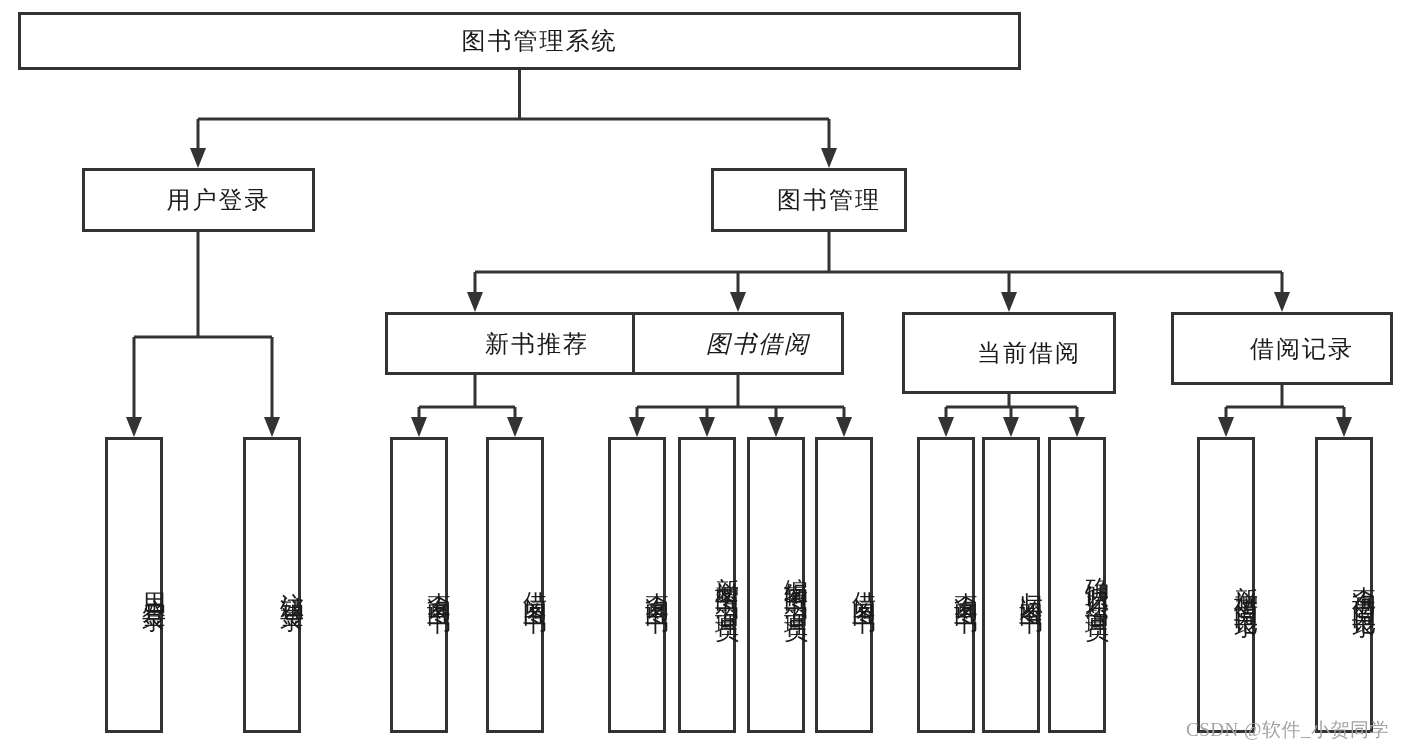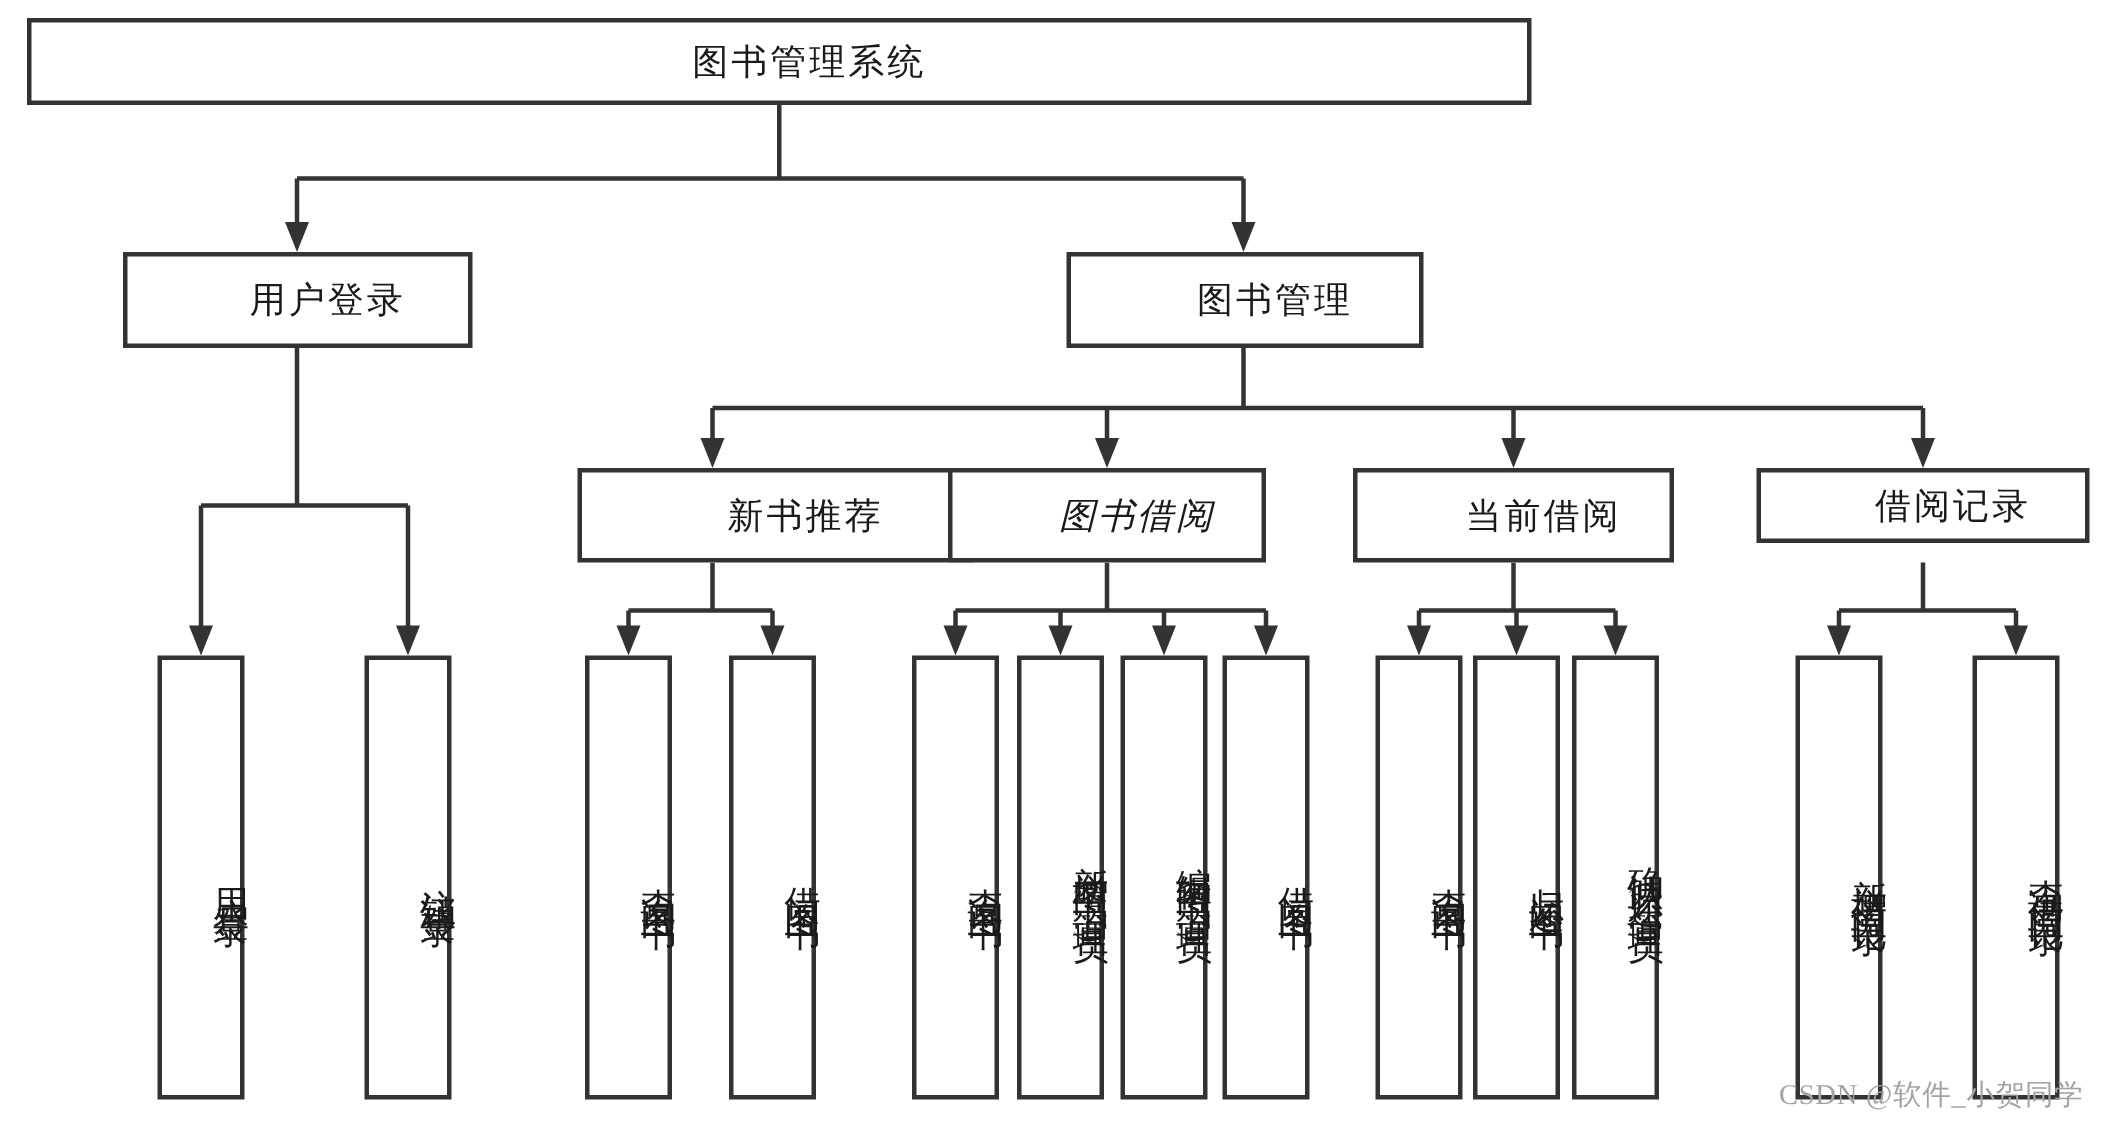--- a/index.html
+++ b/index.html
@@ -104,26 +104,26 @@
       <polygon points="1003,417 1019,417 1011,437"></polygon>
       <polygon points="1069,417 1085,417 1077,437"></polygon>
       <polygon points="1218,417 1234,417 1226,437"></polygon>
       <polygon points="1336,417 1352,417 1344,437"></polygon>
     </g>
   </svg>
 
   <div class="node hbox" style="left:18px; top:12px; width:1003px; height:58px;">图书管理系统</div>
 
   <div class="node hbox" style="left:82px; top:168px; width:233px; height:64px;">用户登录</div>
-  <div class="node hbox" style="left:711px; top:168px; width:238px; height:64px;">图书管理</div>
+  <div class="node hbox" style="left:711px; top:168px; width:196px; height:64px;">图书管理</div>
 
   <div class="node hbox" style="left:385px; top:312px; width:264px; height:63px;">新书推荐</div>
   <div class="node hbox" style="left:632px; top:312px; width:212px; height:63px;font-style:italic;">图书借阅</div>
-  <div class="node hbox" style="left:902px; top:312px; width:214px; height:63px;">当前借阅</div>
-  <div class="node hbox" style="left:1171px; top:312px; width:222px; height:50px;">借阅记录</div>
+  <div class="node hbox" style="left:902px; top:312px; width:214px; height:82px;">当前借阅</div>
+  <div class="node hbox" style="left:1171px; top:312px; width:222px; height:73px;">借阅记录</div>
 
   <div class="node vbox" style="left:105px; top:437px; width:58px; height:296px;">用户登录</div>
   <div class="node vbox" style="left:243px; top:437px; width:58px; height:296px;">注销登录</div>
 
   <div class="node vbox" style="left:390px; top:437px; width:58px; height:296px;">查询图书</div>
   <div class="node vbox" style="left:486px; top:437px; width:58px; height:296px;">借阅图书</div>
 
   <div class="node vbox" style="left:608px; top:437px; width:58px; height:296px;">查询图书</div>
   <div class="node vbox" style="left:678px; top:437px; width:58px; height:296px;">新增图书（管理员）</div>
   <div class="node vbox" style="left:747px; top:437px; width:58px; height:296px;">编辑图书（管理员）</div>

